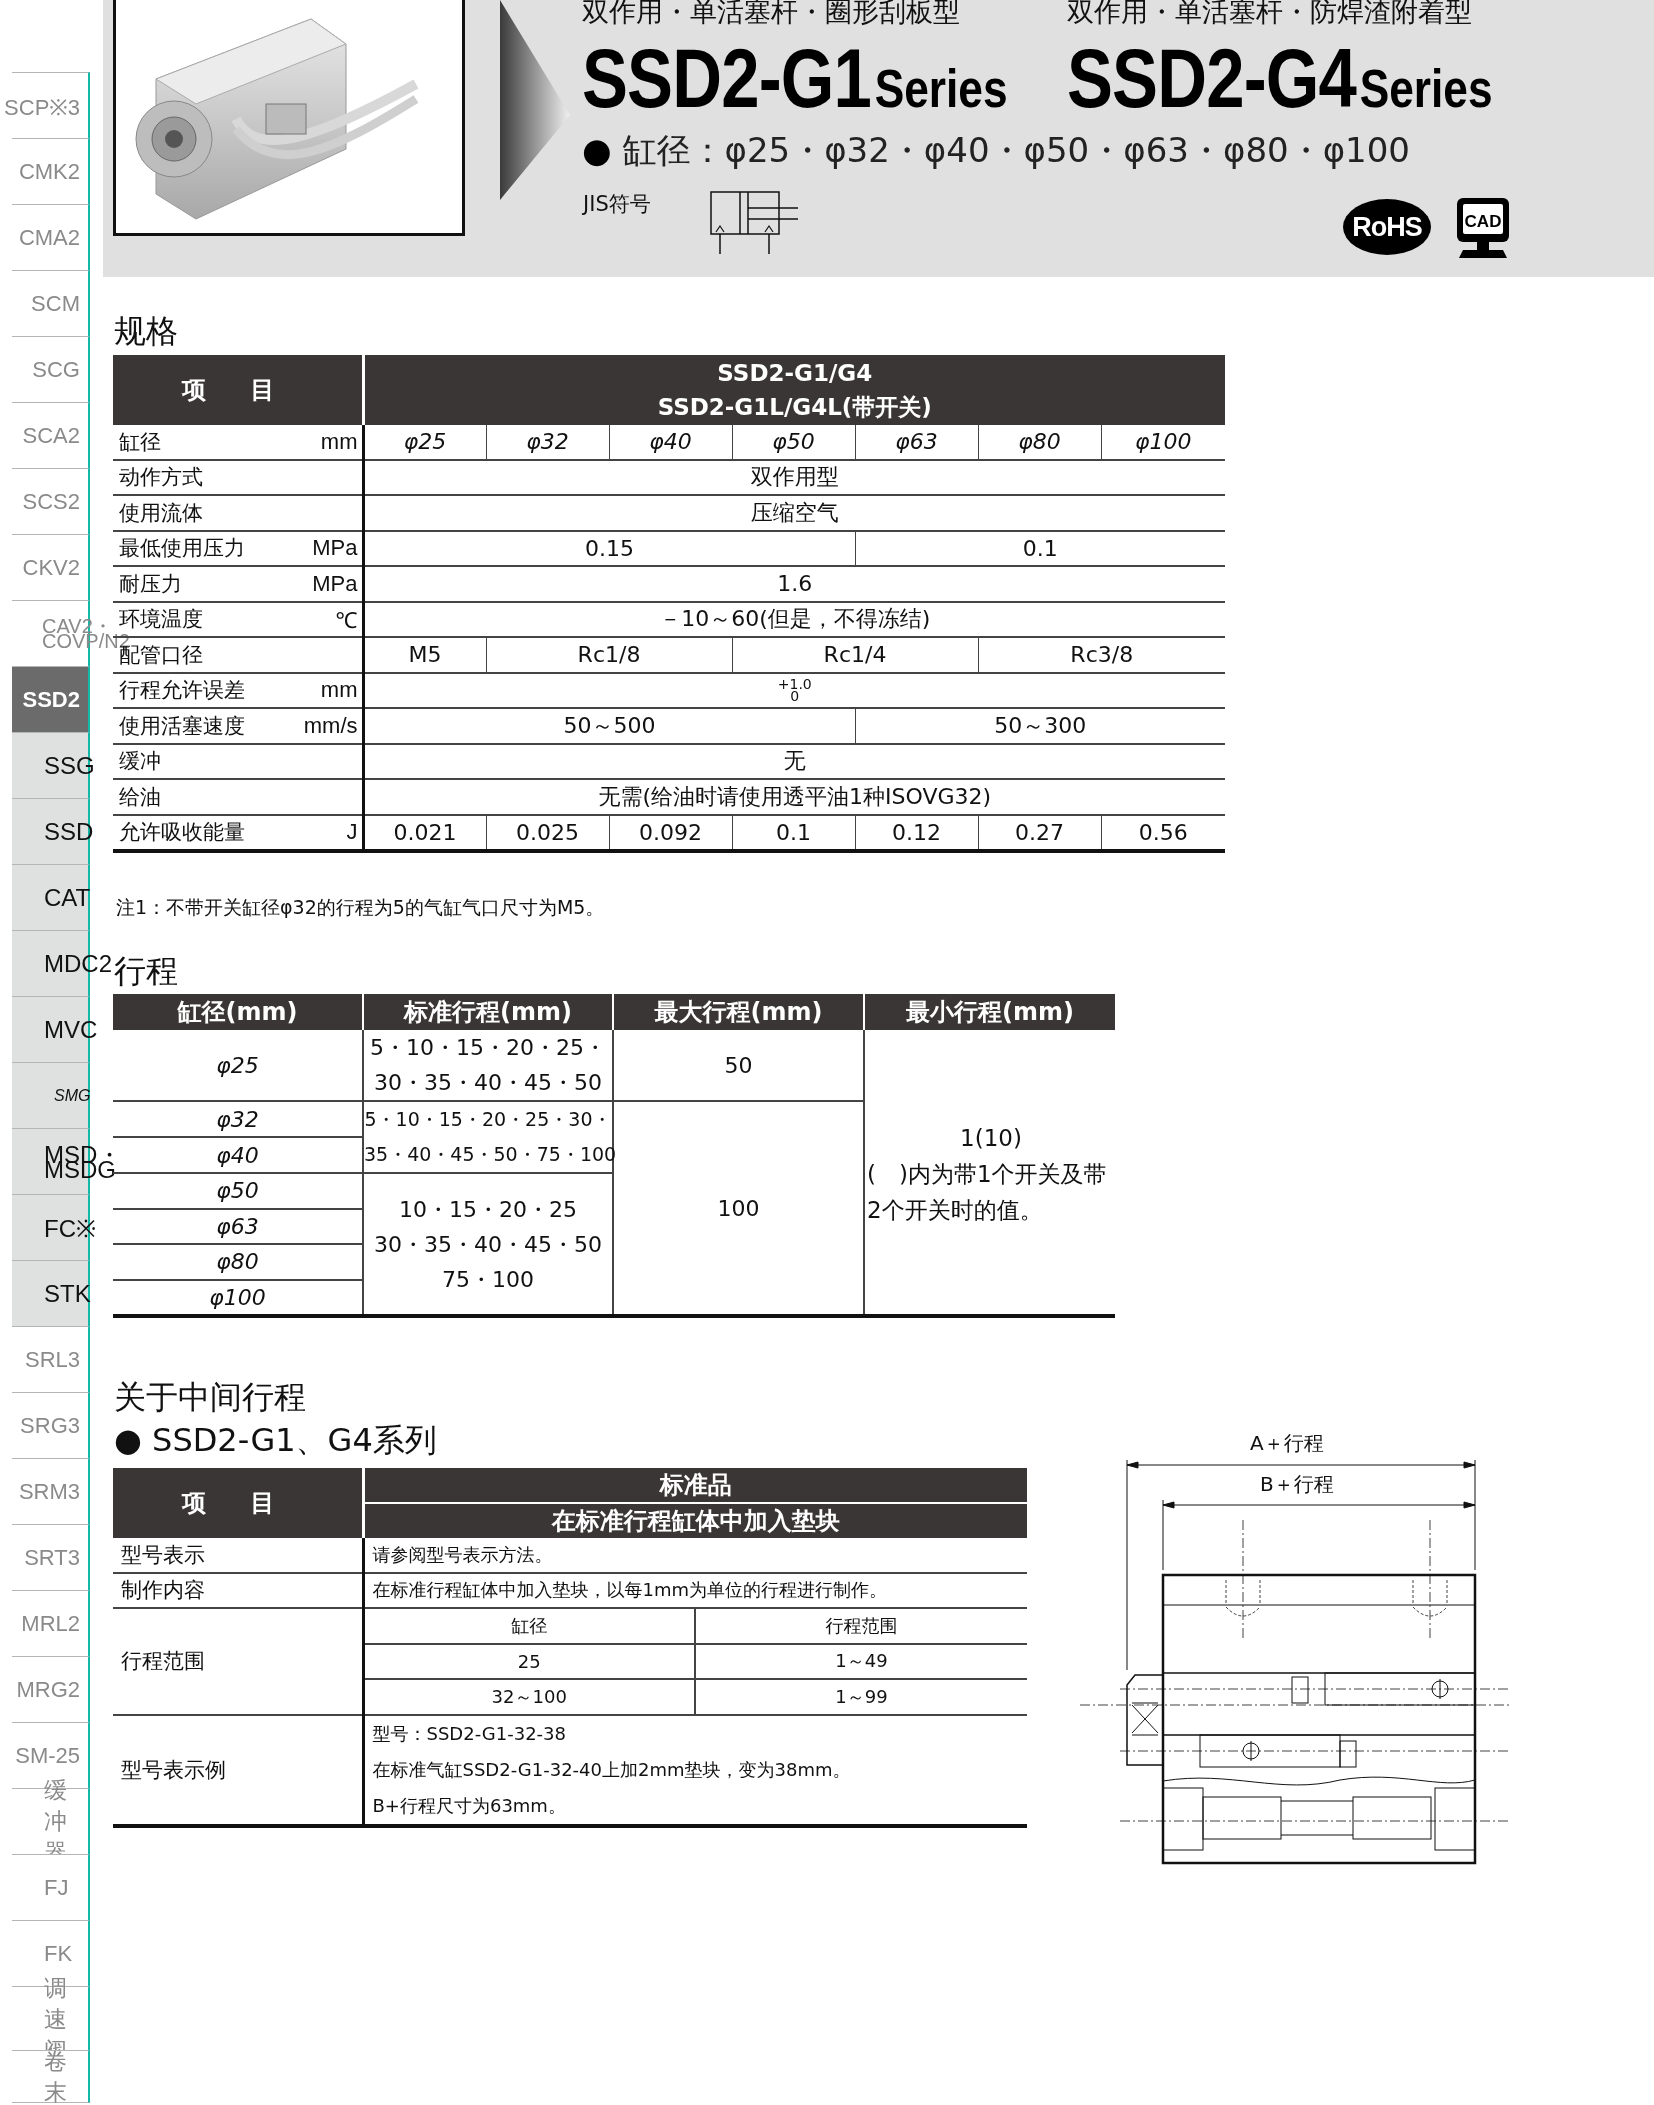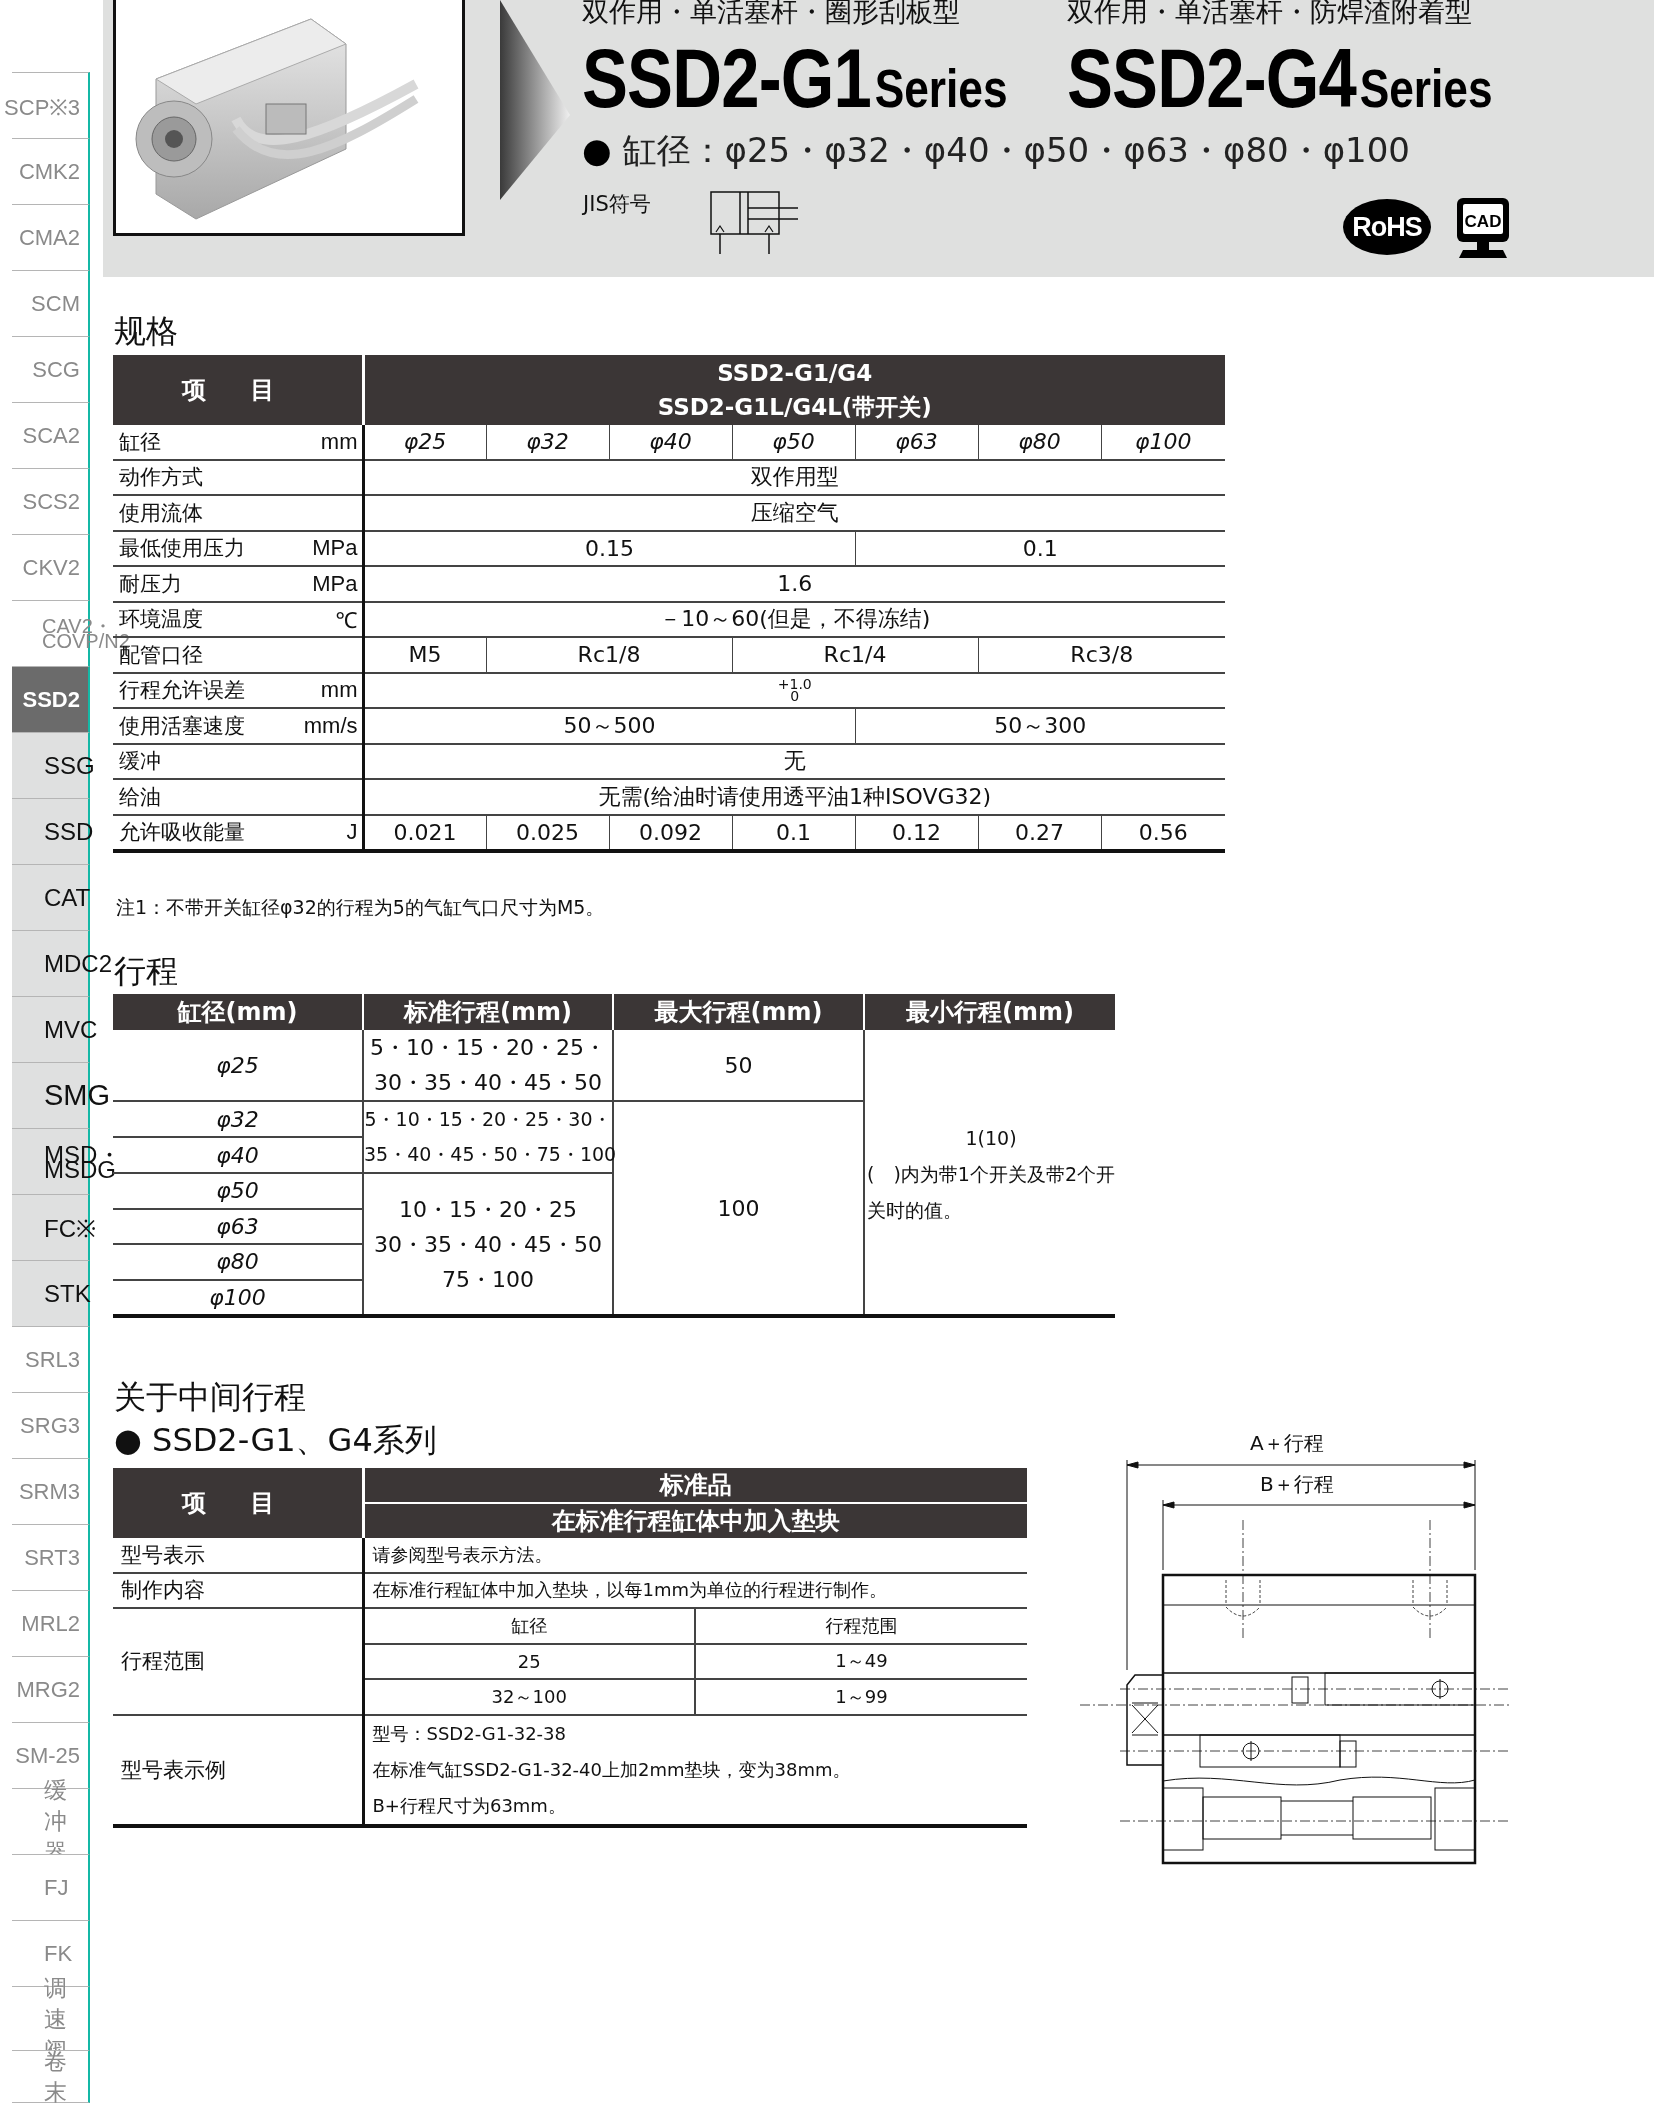--- a/index.html
+++ b/index.html
@@ -48,21 +48,21 @@
   .spec td.lbl { text-align:left; padding-left:6px; border-right:3px solid #111; position:relative; font-size:21px; }
   .spec td.lbl .unit { position:absolute; right:4px; top:50%; transform:translateY(-50%); font-family:"Liberation Sans",sans-serif; font-size:22px; }
   .spec td.cell { border-left:1px solid #444; }
   .spec th.item { border-right:3px solid #fff; font-size:24px; letter-spacing:18px; }
   .spec th.model { line-height:34px; font-size:23px; }
   .spec tr.last td { border-bottom:4px solid #111; }
   .phi { font-style:italic; }
 
   .stroke th { height:36px; font-size:24px; border-right:2px solid #fff; }
   .stroke td { border-bottom:2px solid #444; border-right:2px solid #444; height:33.5px; font-size:22px; }
-  .stroke td.note { text-align:left; vertical-align:middle; border-right:none; font-size:19px; line-height:36px; white-space:normal; padding-left:2px; }
+  .stroke td.note { text-align:left; vertical-align:middle; border-right:none; font-size:23px; line-height:36px; white-space:normal; padding-left:2px; }
   .stroke tr.last td { border-bottom:4px solid #111; }
 
   .mid th { font-size:24px; height:34px; }
   .mid th.item { border-right:3px solid #fff; letter-spacing:18px; }
   .mid td { border-bottom:2px solid #444; height:33.5px; font-size:18px; }
   .mid td.lbl { text-align:left; padding-left:8px; border-right:3px solid #111; font-size:21px; }
   .mid td.left { text-align:left; padding-left:8px; }
   .mid td.sub { border-right:2px solid #444; }
   .mid tr.last td { border-bottom:4px solid #111; }
 
@@ -83,21 +83,21 @@
     <div class="tab" style="top: 468px; height: 66px;">SCS2</div>
     <div class="tab" style="top: 534px; height: 66px;">CKV2</div>
     <div class="tab small" style="top: 600px; height: 66px;">CAV2・
 COVP/N2</div>
     <div class="tab active" style="justify-content: flex-end; top: 666px; height: 66px;">SSD2</div>
     <div class="tab group" style="justify-content: flex-start; padding-left: 32px; font-size: 24px; top: 732px; height: 66px;">SSG</div>
     <div class="tab group" style="justify-content: flex-start; padding-left: 32px; font-size: 24px; top: 798px; height: 66px;">SSD</div>
     <div class="tab group" style="justify-content: flex-start; padding-left: 32px; font-size: 24px; top: 864px; height: 66px;">CAT</div>
     <div class="tab group" style="justify-content: flex-start; padding-left: 32px; font-size: 24px; top: 930px; height: 66px;">MDC2</div>
     <div class="tab group" style="justify-content: flex-start; padding-left: 32px; font-size: 24px; top: 996px; height: 66px;">MVC</div>
-    <div class="tab group" style="justify-content: flex-start; padding-left: 32px; font-size: 29px; top: 1062px; height: 66px;">SMG</div>
+    <div class="tab group" style="justify-content: flex-start; padding-left: 42px; font-size: 16px; top: 1062px; height: 66px; font-style: italic;">SMG</div>
     <div class="tab group small" style="justify-content: flex-start; padding-left: 32px; font-size: 24px; top: 1128px; height: 66px;">MSD・
 MSDG</div>
     <div class="tab group" style="justify-content: flex-start; padding-left: 32px; font-size: 24px; top: 1194px; height: 66px;">FC※</div>
     <div class="tab group" style="justify-content: flex-start; padding-left: 32px; font-size: 24px; top: 1260px; height: 66px;">STK</div>
     <div class="tab" style="top: 1326px; height: 66px;">SRL3</div>
     <div class="tab" style="top: 1392px; height: 66px;">SRG3</div>
     <div class="tab" style="top: 1458px; height: 66px;">SRM3</div>
     <div class="tab" style="top: 1524px; height: 66px;">SRT3</div>
     <div class="tab" style="top: 1590px; height: 66px;">MRL2</div>
     <div class="tab" style="top: 1656px; height: 66px;">MRG2</div>

